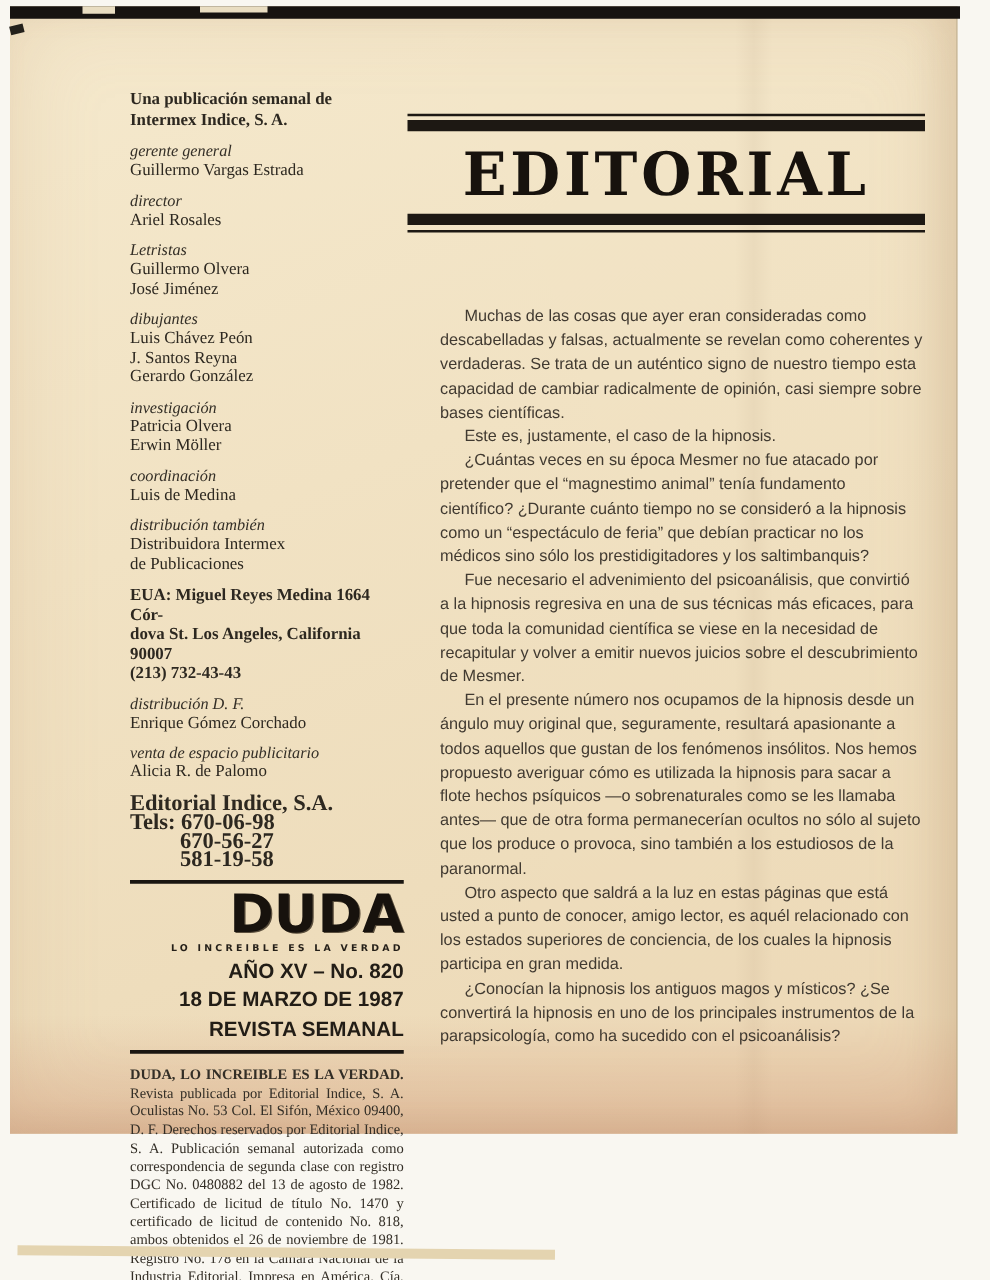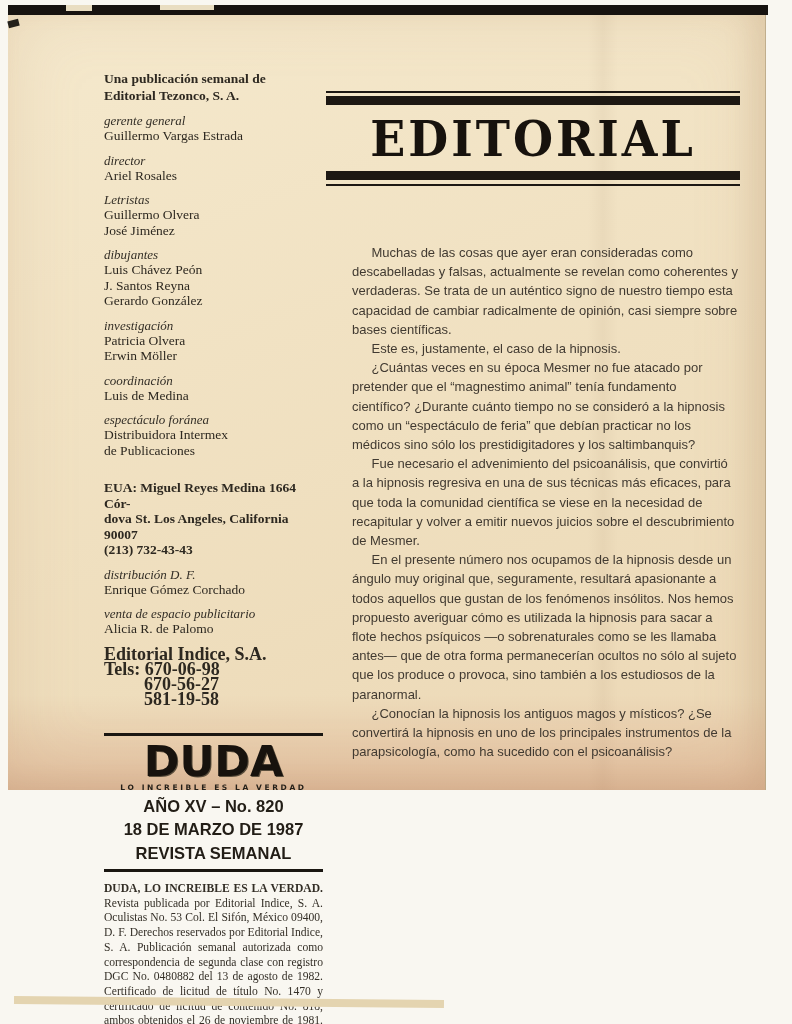--- a/index.html
+++ b/index.html
@@ -4,21 +4,21 @@
 <style>
   * { box-sizing: border-box; }
   html,body { margin:0; padding:0; }
   body {
     width:792px; height:1024px; position:relative;
     background:#f9f7f1; overflow:hidden;
     font-family:"Liberation Serif", serif;
   }
   
   .paper {
-    position:absolute; left:8px; top:5px; width:758px; height:785px;
+    position:absolute; left:8px; top:5px; width:758px; height:902px;
     background:linear-gradient(160deg,#f5e9cd 0%,#f1e2c3 40%,#eeddbc 70%,#ecd7b5 100%);
     box-shadow: inset 0 0 70px rgba(190,150,110,0.22), inset -14px 0 26px rgba(170,140,100,0.18);
     border-right:1px solid rgba(150,125,90,0.55);
   }
   .bottom-tint {
     position:absolute; left:0; bottom:0; width:100%; height:95px;
     background:linear-gradient(to bottom, rgba(210,150,120,0) 0%, rgba(206,146,116,0.28) 70%, rgba(198,138,108,0.40) 100%);
   }
   .crease {
     position:absolute; left:580px; top:0; width:30px; height:100%;
@@ -29,28 +29,28 @@
   .top-band .notch-b { position:absolute; left:152px; top:0; width:54px; height:5px; background:#e9ddc1; }
   .left-tick { position:absolute; left:0; top:15px; width:11px; height:7px; background:#24211b; transform:rotate(-14deg); }
   .under-page { position:absolute; left:14px; top:998px; width:430px; height:8px; background:#e4d4b0; transform:rotate(0.5deg); }
 
   
   .masthead { position:absolute; left:96px; top:66px; width:219px; color:#2d2820; }
   .pub-line { font-weight:bold; font-size:13.5px; line-height:16.5px; }
   .credit-group { margin-top:9px; }
   .credit-role { font-style:italic; font-size:13px; line-height:15px; color:#332e26; }
   .credit-name { font-weight:normal; font-size:13.5px; line-height:15.5px; }
-  .eua-block { margin-top:22px; }
+  .eua-block { margin-top:10px; }
   .eua-line { font-weight:bold; font-size:13.5px; line-height:15.5px; }
   .tels-block { margin-top:10px; font-weight:bold; font-size:18px; line-height:15px; }
   .tel-indent { padding-left:40px; }
 
   .duda-box {
-    margin-top:26px; border-top:3px solid #1a1611; border-bottom:3px solid #1a1611;
-    text-align:center; padding:5px 0 7px;
+    margin-top:9px; border-top:3px solid #1a1611; border-bottom:3px solid #1a1611;
+    text-align:right; padding:5px 0 7px;
   }
   .duda-logo {
     font-family:"DejaVu Sans", sans-serif; font-weight:900; font-size:43px; line-height:40px;
     color:#17120d; letter-spacing:0px; transform:scaleY(0.98);
     text-shadow:1px 1px 0 #5a4e3c;
   }
   .duda-tag {
     font-family:"DejaVu Sans", sans-serif; font-weight:bold; font-size:7.5px;
     letter-spacing:2.6px; margin-top:2px; color:#241f18;
   }
@@ -83,21 +83,21 @@
 </style>
 </head>
 <body>
 
 <div class="paper">
   <div class="crease"></div>
   <div class="bottom-tint"></div>
 
   <div class="masthead">
     <div class="pub-line">Una publicación semanal de</div>
-    <div class="pub-line">Editorial Tezonco, S. A.</div>
+    <div class="pub-line">Intermex Indice, S. A.</div>
 
     <div class="credit-group">
       <div class="credit-role">gerente general</div>
       <div class="credit-name">Guillermo Vargas Estrada</div>
     </div>
     <div class="credit-group">
       <div class="credit-role">director</div>
       <div class="credit-name">Ariel Rosales</div>
     </div>
     <div class="credit-group">
@@ -114,21 +114,21 @@
     <div class="credit-group">
       <div class="credit-role">investigación</div>
       <div class="credit-name">Patricia Olvera</div>
       <div class="credit-name">Erwin Möller</div>
     </div>
     <div class="credit-group">
       <div class="credit-role">coordinación</div>
       <div class="credit-name">Luis de Medina</div>
     </div>
     <div class="credit-group">
-      <div class="credit-role">espectáculo foránea</div>
+      <div class="credit-role">distribución también</div>
       <div class="credit-name">Distribuidora Intermex</div>
       <div class="credit-name">de Publicaciones</div>
     </div>
 
     <div class="eua-block">
       <div class="eua-line">EUA: Miguel Reyes Medina 1664 Cór-</div>
       <div class="eua-line">dova St. Los Angeles, California 90007</div>
       <div class="eua-line">(213) 732-43-43</div>
     </div>
 
@@ -170,20 +170,21 @@
     <div class="rule-thick"></div>
     <div class="gap4"></div>
     <div class="rule-thin"></div>
 
     <div class="ed-body">
       <p>Muchas de las cosas que ayer eran consideradas como descabelladas y falsas, actualmente se revelan como coherentes y verdaderas. Se trata de un auténtico signo de nuestro tiempo esta capacidad de cambiar radicalmente de opinión, casi siempre sobre bases científicas.</p>
       <p>Este es, justamente, el caso de la hipnosis.</p>
       <p>¿Cuántas veces en su época Mesmer no fue atacado por pretender que el “magnestimo animal” tenía fundamento científico? ¿Durante cuánto tiempo no se consideró a la hipnosis como un “espectáculo de feria” que debían practicar no los médicos sino sólo los prestidigitadores y los saltimbanquis?</p>
       <p>Fue necesario el advenimiento del psicoanálisis, que convirtió a la hipnosis regresiva en una de sus técnicas más eficaces, para que toda la comunidad científica se viese en la necesidad de recapitular y volver a emitir nuevos juicios sobre el descubrimiento de Mesmer.</p>
       <p>En el presente número nos ocupamos de la hipnosis desde un ángulo muy original que, seguramente, resultará apasionante a todos aquellos que gustan de los fenómenos insólitos. Nos hemos propuesto averiguar cómo es utilizada la hipnosis para sacar a flote hechos psíquicos —o sobrenaturales como se les llamaba antes— que de otra forma permanecerían ocultos no sólo al sujeto que los produce o provoca, sino también a los estudiosos de la paranormal.</p>
+      <p>Otro aspecto que saldrá a la luz en estas páginas que está usted a punto de conocer, amigo lector, es aquél relacionado con los estados superiores de conciencia, de los cuales la hipnosis participa en gran medida.</p>
       <p>¿Conocían la hipnosis los antiguos magos y místicos? ¿Se convertirá la hipnosis en uno de los principales instrumentos de la parapsicología, como ha sucedido con el psicoanálisis?</p>
     </div>
   </div>
 
   <div class="top-band">
     <div class="notch-a"></div>
     <div class="notch-b"></div>
   </div>
   <div class="left-tick"></div>
 </div>

